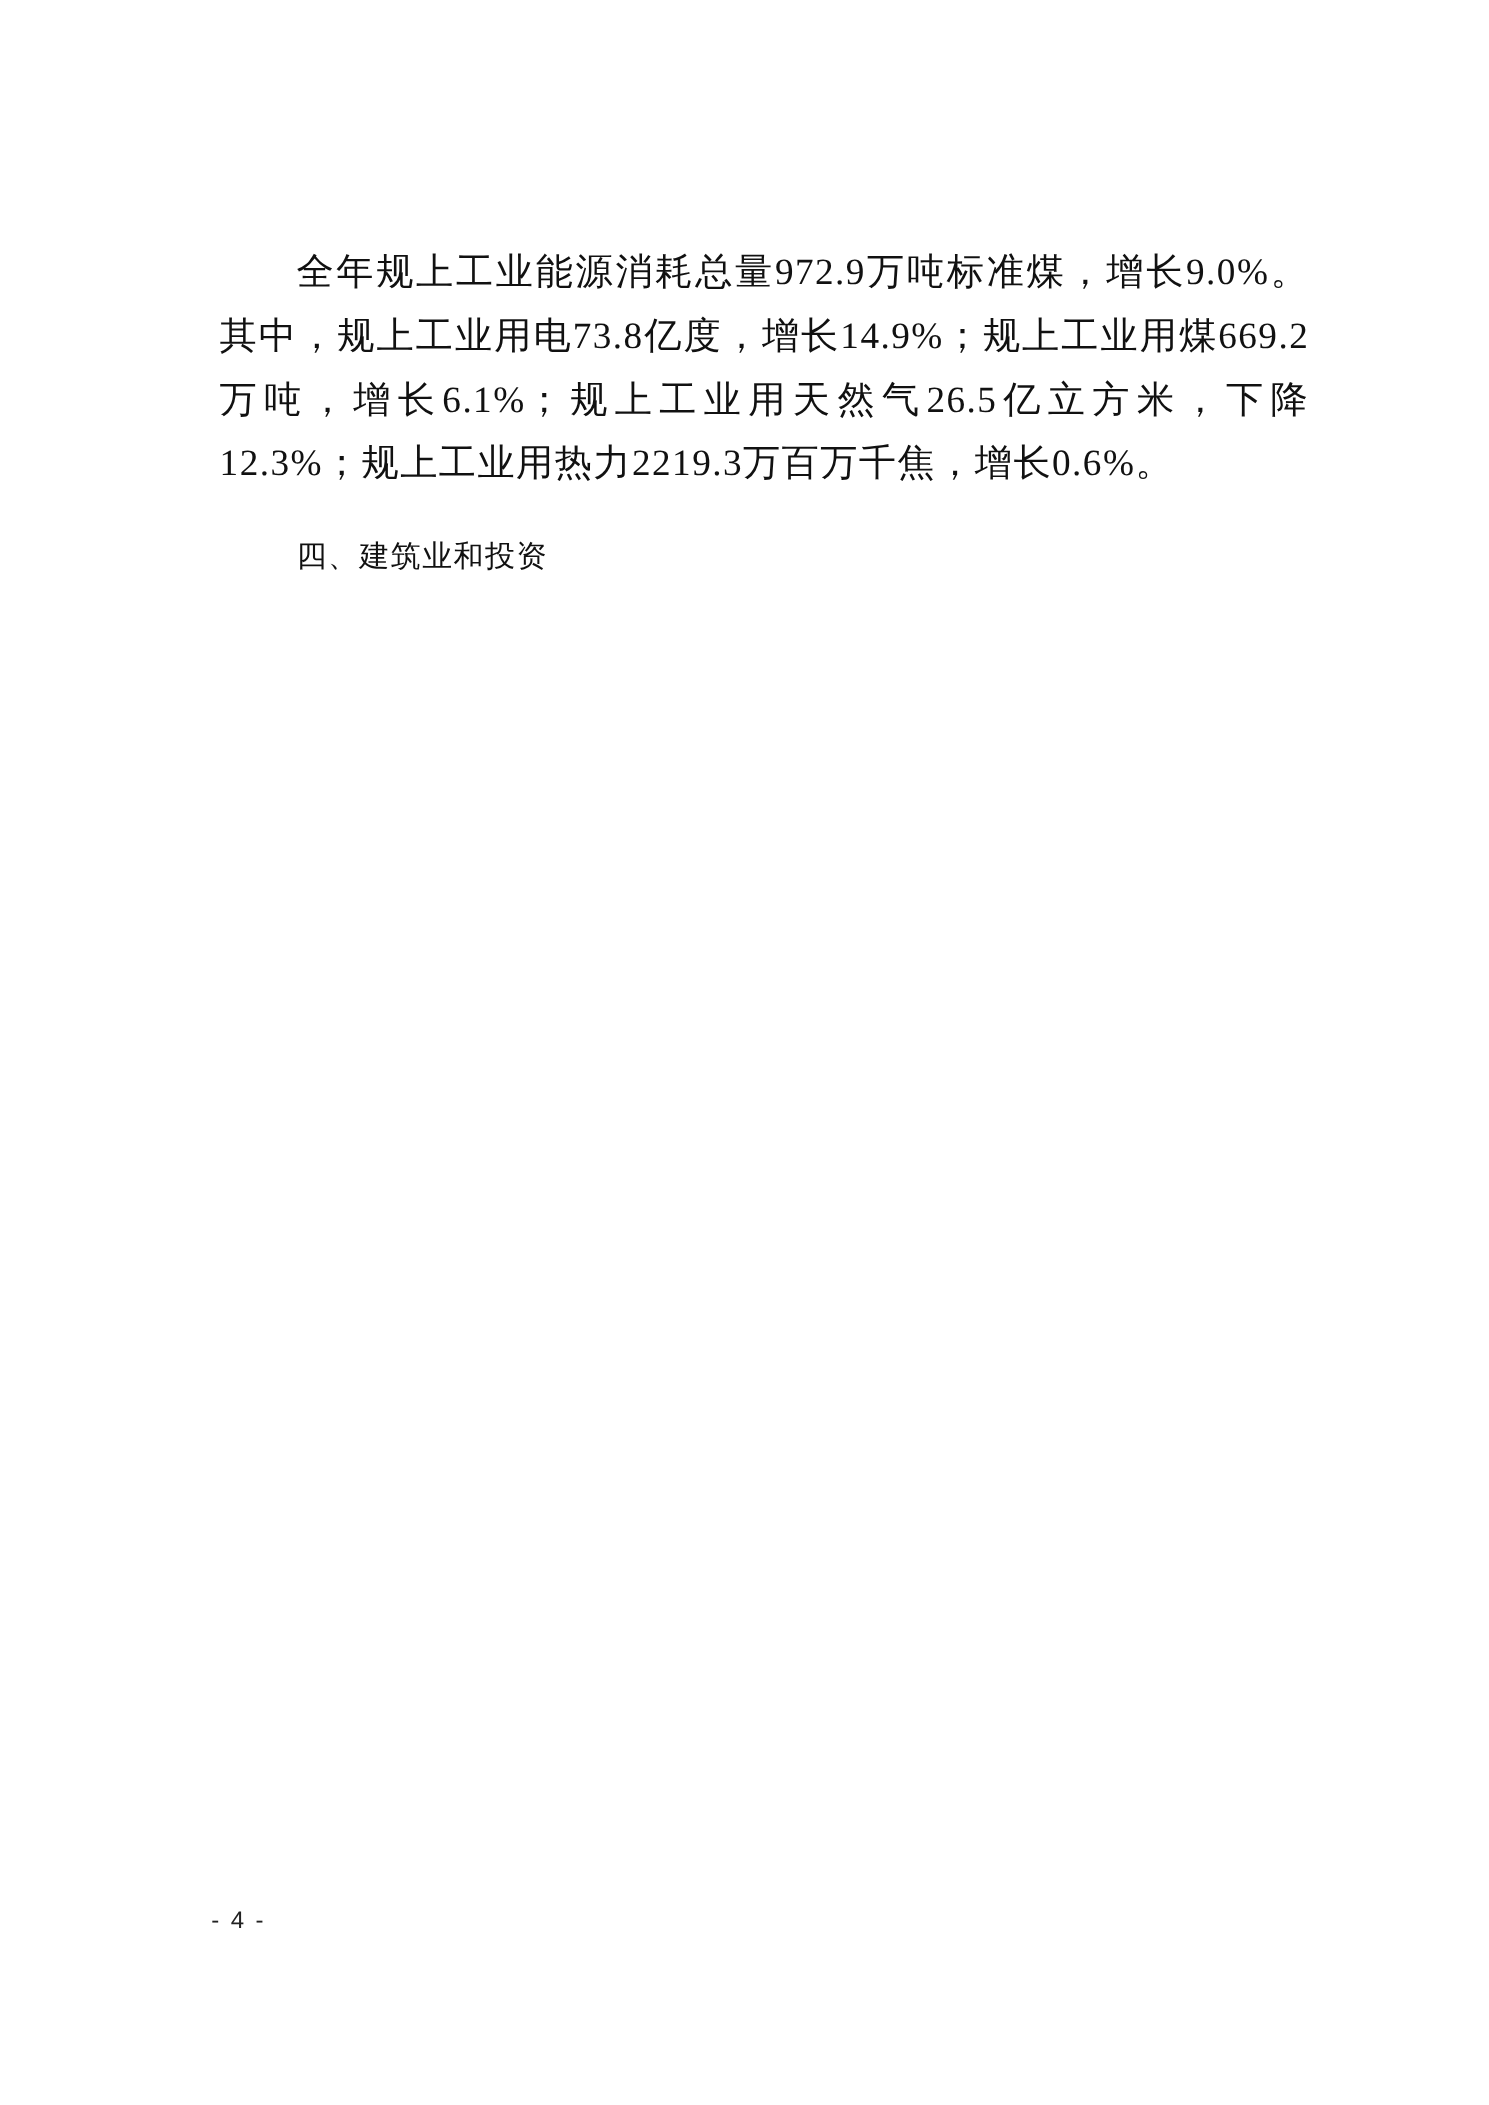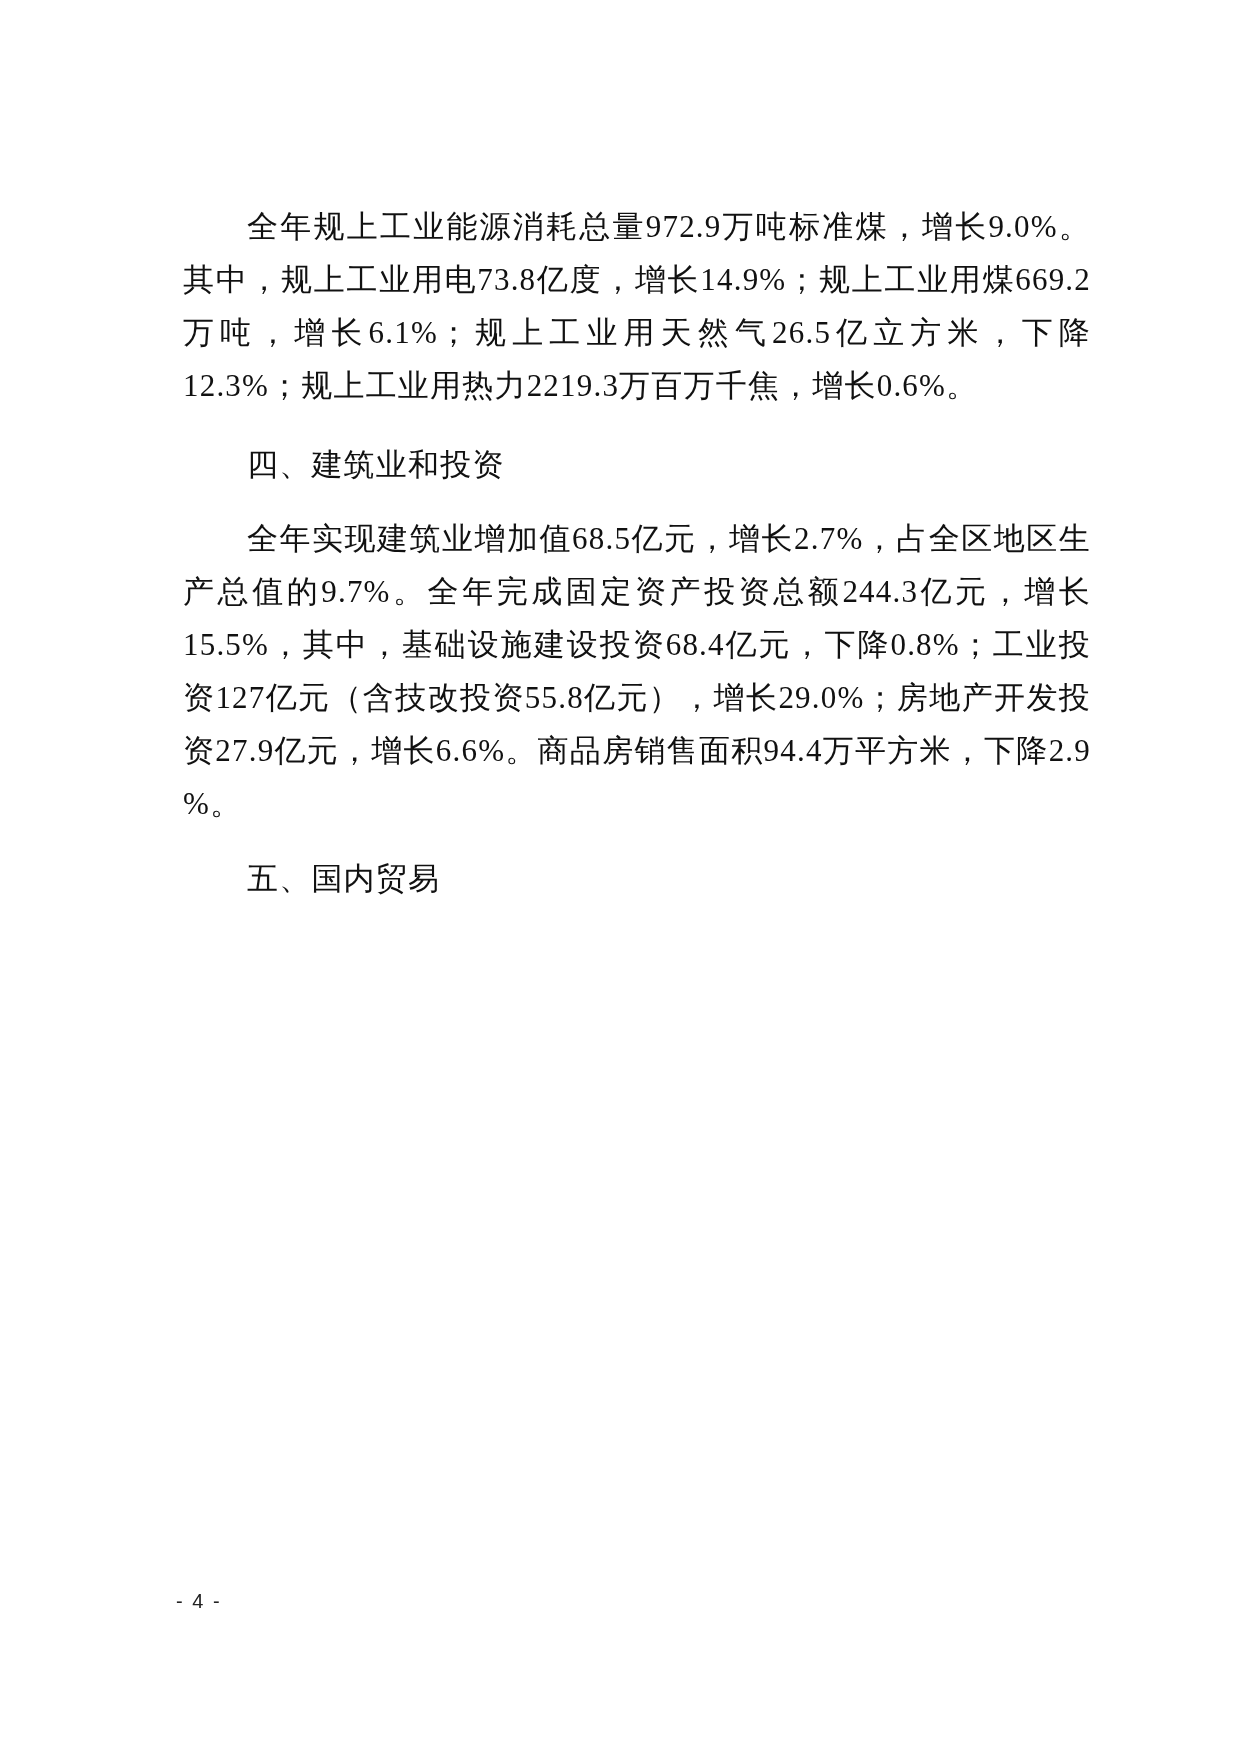--- a/index.html
+++ b/index.html
@@ -35,21 +35,21 @@
     }
     .para {
       margin: 0;
       text-indent: 64px;
       text-align: justify;
     }
     .heading {
       margin: 0;
       padding-left: 64px;
       font-weight: normal;
-      font-size: 31px;
+      font-size: 25px;
     }
     .page-number {
       position: absolute;
       left: 160px;
       top: 1590px;
       font-family: "Liberation Sans", "DejaVu Sans", sans-serif;
       font-size: 20px;
       letter-spacing: 2px;
       color: #222;
     }
@@ -60,26 +60,20 @@
 <div class="page">
 
   <div class="text-block" style="top:200px;">
     <p class="para">全年规上工业能源消耗总量972.9万吨标准煤，增长9.0%。其中，规上工业用电73.8亿度，增长14.9%；规上工业用煤669.2万吨，增长6.1%；规上工业用天然气26.5亿立方米，下降12.3%；规上工业用热力2219.3万百万千焦，增长0.6%。</p>
   </div>
 
   <div class="text-block" style="top:438px;">
     <h2 class="heading">四、建筑业和投资</h2>
   </div>
 
-  <div class="text-block" style="top:512px;">
-    <p class="para">全年实现建筑业增加值68.5亿元，增长2.7%，占全区地区生产总值的9.7%。全年完成固定资产投资总额244.3亿元，增长15.5%，其中，基础设施建设投资68.4亿元，下降0.8%；工业投资127亿元（含技改投资55.8亿元），增长29.0%；房地产开发投资27.9亿元，增长6.6%。商品房销售面积94.4万平方米，下降2.9 %。</p>
-  </div>
 
-  <div class="text-block" style="top:852px;">
-    <h2 class="heading">五、国内贸易</h2>
-  </div>
 
 
 
 
   <div class="page-number">- 4 -</div>
 
 </div>
 
 </body></html>

